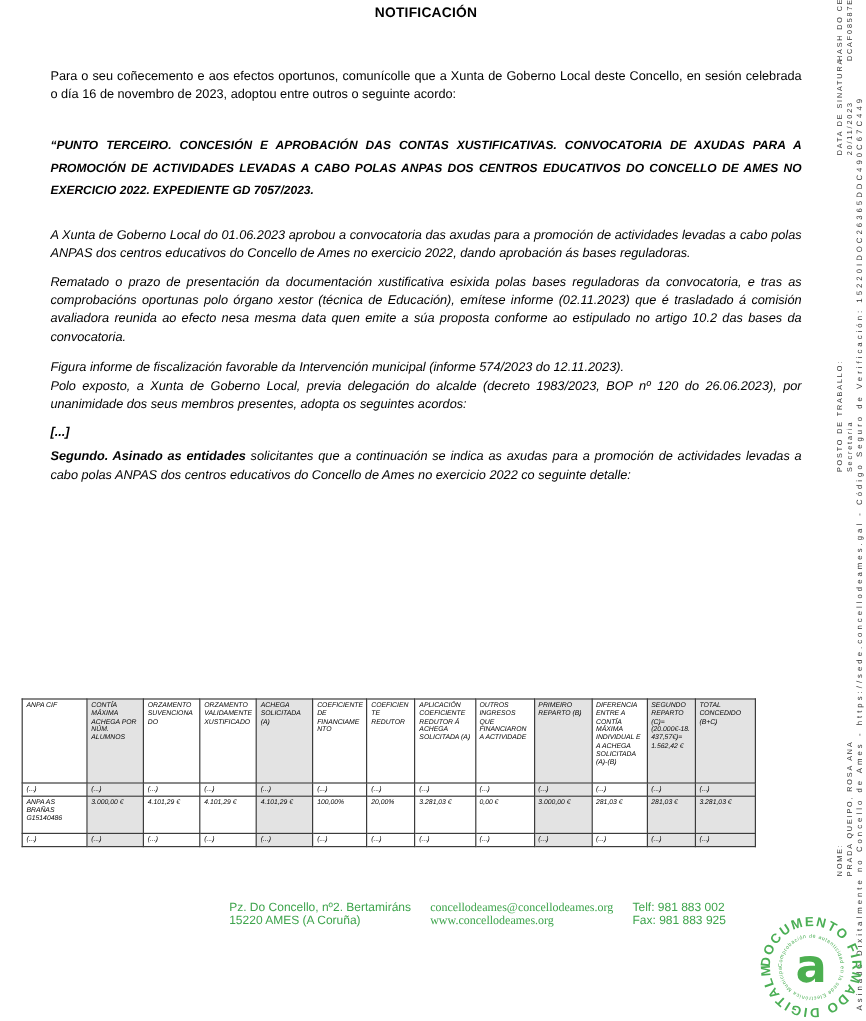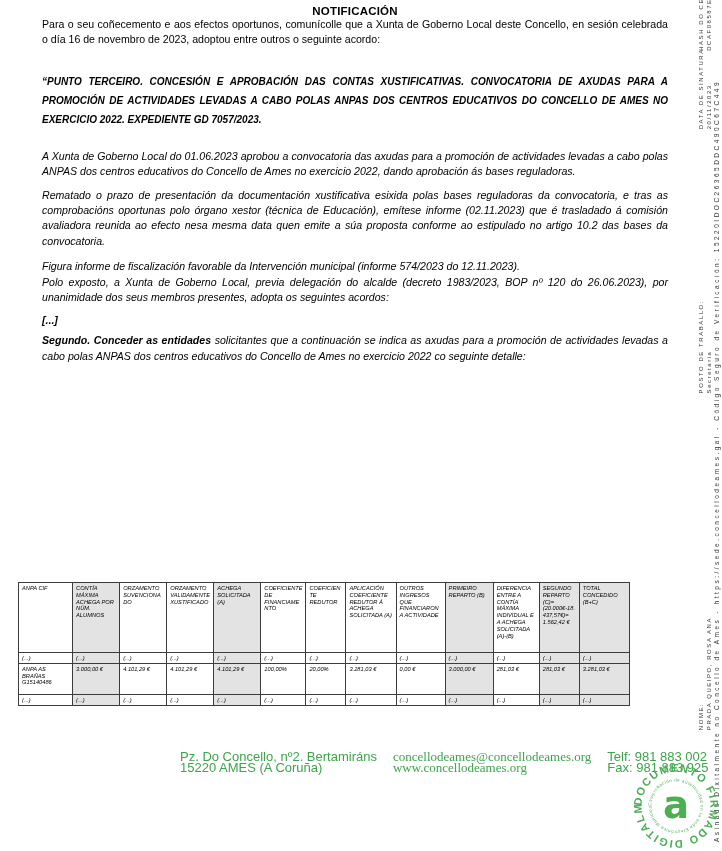--- a/index.html
+++ b/index.html
@@ -14,21 +14,21 @@
   .bold { font-weight:700; }
   .heading { font-weight:700; font-style:italic; font-size:10px; line-height:19px; }
 
   .table-wrap { position:absolute; left:18px; top:582px; }
   table { border-collapse:collapse; table-layout:fixed; font-size:5.7px; font-style:italic; line-height:6.8px; width:612px; }
   th, td { border:1px solid #3c3c3c; padding:2px 2px 1px 3px; vertical-align:top; text-align:left; font-weight:400; overflow:hidden; word-wrap:break-word; }
   th { height:66px; }
   .shaded { background:#e3e3e3; }
   tr.main-row td { height:27px; }
 
-  .footer { position:absolute; top:751px; left:180px; display:flex; gap:16px; font-size:13px; line-height:11px; color:var(--green,#3ea44c); }
+  .footer { position:absolute; top:751px; left:191px; display:flex; gap:16px; font-size:10px; line-height:11px; color:var(--green,#3ea44c); }
   .footer .fcol div { white-space:nowrap; }
   .footer a { color:inherit; text-decoration:none;font-family:Liberation Serif, serif; }
 
   .vt { position:absolute; writing-mode:vertical-rl; transform:rotate(180deg); white-space:nowrap; color:#2a2a2a; }
   .vt-line { right:2px; top:0; height:842px; font-size:6.5px; letter-spacing:2.5px; color:#333; }
   .vt-field { right:9px; font-size:6px; letter-spacing:1.55px; line-height:7.6px; color:#333; }
   .f-date { top:45px; }
   .f-hash { top:-2px; }
   .f-posto { top:300px; }
   .f-nome { top:617px; }
@@ -36,32 +36,32 @@
   .stamp { position:absolute; left:632px; top:762px; width:88px; height:88px; }
 </style>
 </head>
 <body>
 
 <div class="page">
 
   <div class="content">
     <div class="doc-title">NOTIFICACIÓN</div>
 
-    <p class="para" style="">Para o seu coñecemento e aos efectos oportunos, comunícolle que a Xunta de Goberno Local deste Concello, en sesión celebrada o día 16 de novembro de 2023, adoptou entre outros o seguinte acordo:</p>
+    <p class="para" style="margin-top:40px">Para o seu coñecemento e aos efectos oportunos, comunícolle que a Xunta de Goberno Local deste Concello, en sesión celebrada o día 16 de novembro de 2023, adoptou entre outros o seguinte acordo:</p>
 
     <p class="para heading" style="margin-top:24px">“PUNTO TERCEIRO. CONCESIÓN E APROBACIÓN DAS CONTAS XUSTIFICATIVAS. CONVOCATORIA DE AXUDAS PARA A PROMOCIÓN DE ACTIVIDADES LEVADAS A CABO POLAS ANPAS DOS CENTROS EDUCATIVOS DO CONCELLO DE AMES NO EXERCICIO 2022. EXPEDIENTE GD 7057/2023.</p>
 
     <p class="para italic" style="margin-top:20px">A Xunta de Goberno Local do 01.06.2023 aprobou a convocatoria das axudas para a promoción de actividades levadas a cabo polas ANPAS dos centros educativos do Concello de Ames no exercicio 2022, dando aprobación ás bases reguladoras.</p>
     <p class="para italic" style="margin-top:8px">Rematado o prazo de presentación da documentación xustificativa esixida polas bases reguladoras da convocatoria, e tras as comprobacións oportunas polo órgano xestor (técnica de Educación), emítese informe (02.11.2023) que é trasladado á comisión avaliadora reunida ao efecto nesa mesma data quen emite a súa proposta conforme ao estipulado no artigo 10.2 das bases da convocatoria.</p>
     <p class="para italic" style="margin-top:10px">Figura informe de fiscalización favorable da Intervención municipal (informe 574/2023 do 12.11.2023).</p>
     <p class="para italic" style="">Polo exposto, a Xunta de Goberno Local, previa delegación do alcalde (decreto 1983/2023, BOP nº 120 do 26.06.2023), por unanimidade dos seus membros presentes, adopta os seguintes acordos:</p>
 
     <p class="para heading" style="margin-top:8px;font-size:10.6px;line-height:15px">[...]</p>
 
-    <p class="para italic" style="margin-top:5px"><span class="bold">Segundo. Conceder as entidades</span><span> solicitantes que a continuación se indica as axudas para a promoción de actividades levadas a cabo polas ANPAS dos centros educativos do Concello de Ames no exercicio 2022 co seguinte detalle:</span></p>
+    <p class="para italic" style="margin-top:5px"><span class="bold">Segundo. Asinado as entidades</span><span> solicitantes que a continuación se indica as axudas para a promoción de actividades levadas a cabo polas ANPAS dos centros educativos do Concello de Ames no exercicio 2022 co seguinte detalle:</span></p>
   </div>
 
   <div class="table-wrap">
     <table>
       <colgroup>
           <col style="width: 54px;">
           <col style="width: 47px;">
           <col style="width: 47px;">
           <col style="width: 47px;">
           <col style="width: 47px;">

